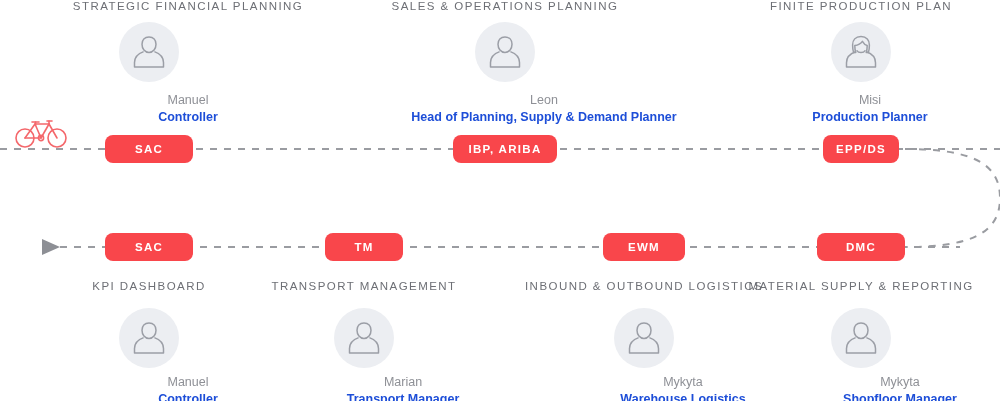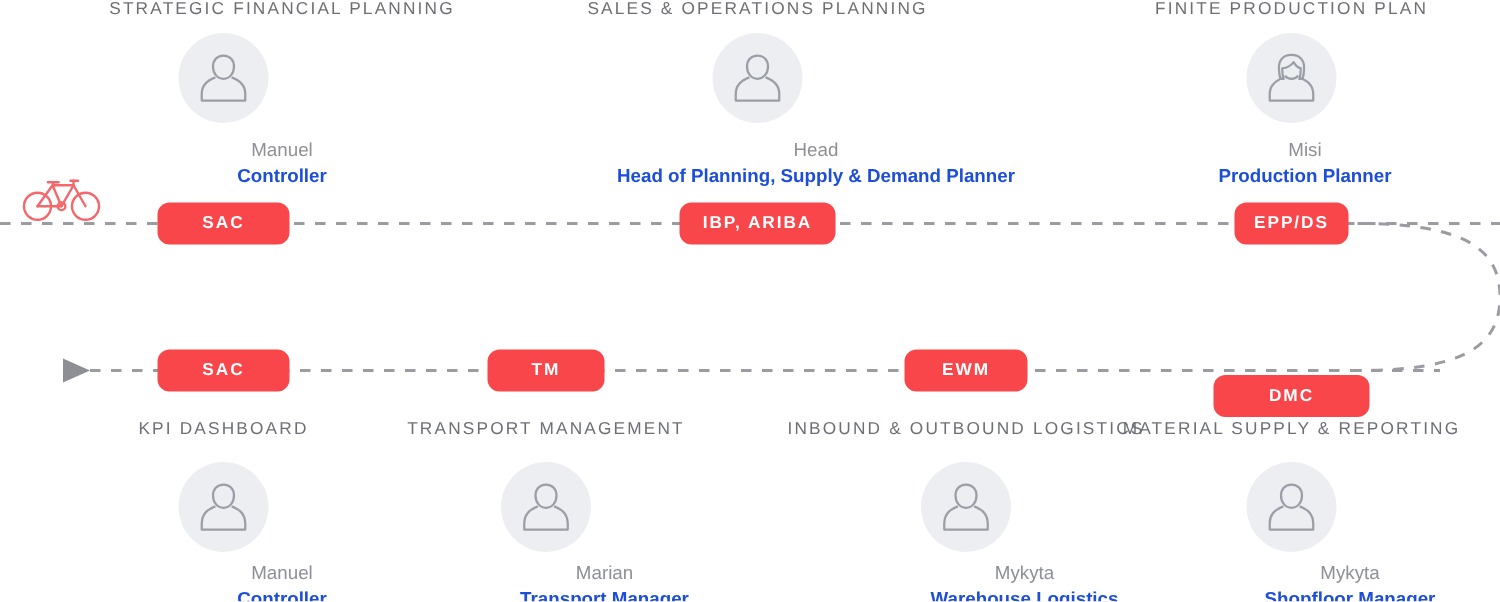--- a/index.html
+++ b/index.html
@@ -143,21 +143,21 @@
   <div class="section-title" style="left:505px; top:0px;">SALES &amp; OPERATIONS PLANNING</div>
   <div class="avatar" style="left:505px; top:22px;">
     <svg width="34" height="36" viewBox="0 0 34 36" fill="none" stroke="#9b9ea6" stroke-width="1.5" stroke-linejoin="round">
       <path d="M17 3 C12.6 3 10 6.2 10 10.3 C10 14.8 12.8 18.5 17 18.5
                C21.2 18.5 24 14.8 24 10.3 C24 6.2 21.4 3 17 3 Z"></path>
       <path d="M11.6 17.6 C6 19.6 2.5 23.6 2.5 28.6 L2.5 33 L31.5 33
                L31.5 28.6 C31.5 23.6 28 19.6 22.4 17.6"></path>
     </svg>
   </div>
   <div class="person" style="left:505px; top:92px;">
-    <span class="pname">Head</span>
+    <span class="pname">Leon</span>
     <span class="prole">Head of Planning, Supply &amp; Demand Planner</span>
   </div>
   <div class="pill" style="left:505px; top:149px; width:104px;">IBP, ARIBA</div>
 
   <div class="section-title" style="left:861px; top:0px;">FINITE PRODUCTION PLAN</div>
   <div class="avatar" style="left:861px; top:22px;">
     <svg width="34" height="36" viewBox="0 0 34 36" fill="none" stroke="#9b9ea6" stroke-width="1.5" stroke-linejoin="round">
       <path d="M17 2.6 C11.4 2.6 8.6 6.2 8.6 11 C8.6 14.2 9 16.6 9.6 18.6
                L11.8 18.6 C11 16.4 10.8 13.6 10.8 11.6 C13.8 11.2 16.8 9.6 18.4 7.4
                C19.8 9.8 21.4 11.2 23.2 11.6 C23.2 13.6 23 16.4 22.2 18.6
@@ -211,21 +211,21 @@
                C21.2 18.5 24 14.8 24 10.3 C24 6.2 21.4 3 17 3 Z"></path>
       <path d="M11.6 17.6 C6 19.6 2.5 23.6 2.5 28.6 L2.5 33 L31.5 33
                L31.5 28.6 C31.5 23.6 28 19.6 22.4 17.6"></path>
     </svg>
   </div>
   <div class="person" style="left:644px; top:374px;">
     <span class="pname">Mykyta</span>
     <span class="prole">Warehouse Logistics</span>
   </div>
 
-  <div class="pill" style="left:861px; top:264px; width:104px;">DMC</div>
+  <div class="pill" style="left:861px; top:247px; width:88px;">DMC</div>
   <div class="section-title" style="left:861px; top:280px;">MATERIAL SUPPLY &amp; REPORTING</div>
   <div class="avatar" style="left:861px; top:308px;">
     <svg width="34" height="36" viewBox="0 0 34 36" fill="none" stroke="#9b9ea6" stroke-width="1.5" stroke-linejoin="round">
       <path d="M17 3 C12.6 3 10 6.2 10 10.3 C10 14.8 12.8 18.5 17 18.5
                C21.2 18.5 24 14.8 24 10.3 C24 6.2 21.4 3 17 3 Z"></path>
       <path d="M11.6 17.6 C6 19.6 2.5 23.6 2.5 28.6 L2.5 33 L31.5 33
                L31.5 28.6 C31.5 23.6 28 19.6 22.4 17.6"></path>
     </svg>
   </div>
   <div class="person" style="left:861px; top:374px;">

